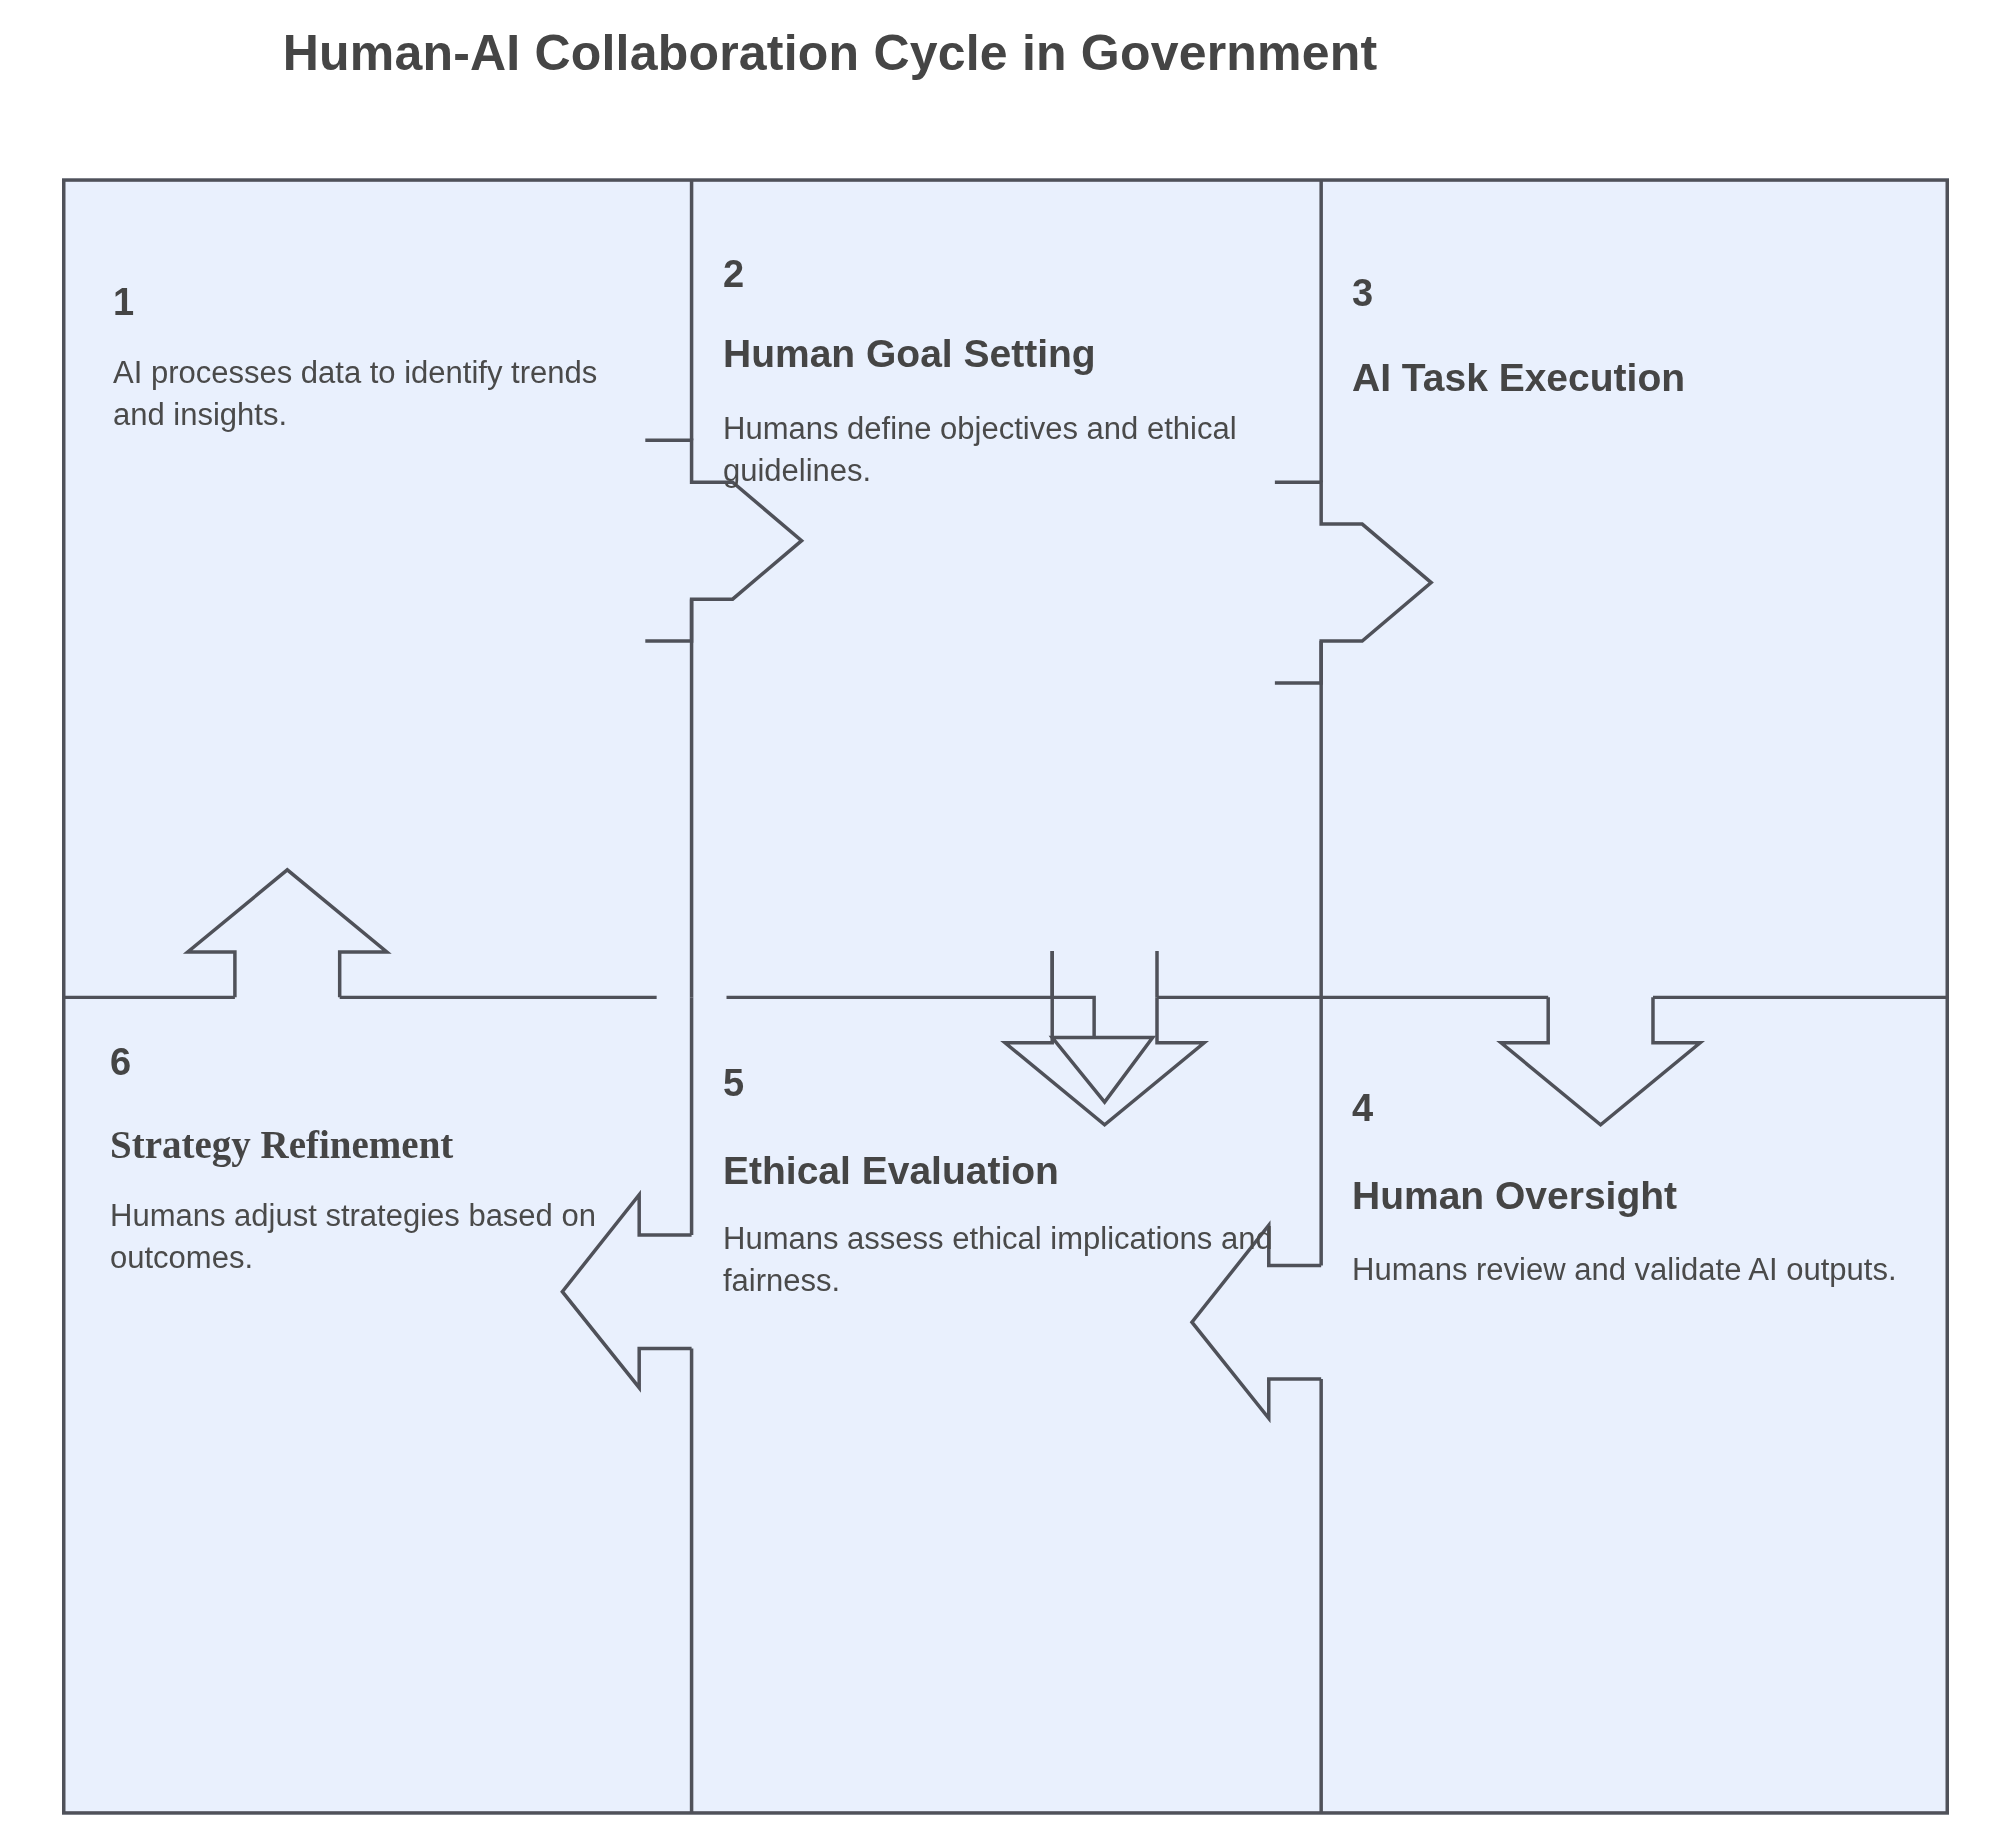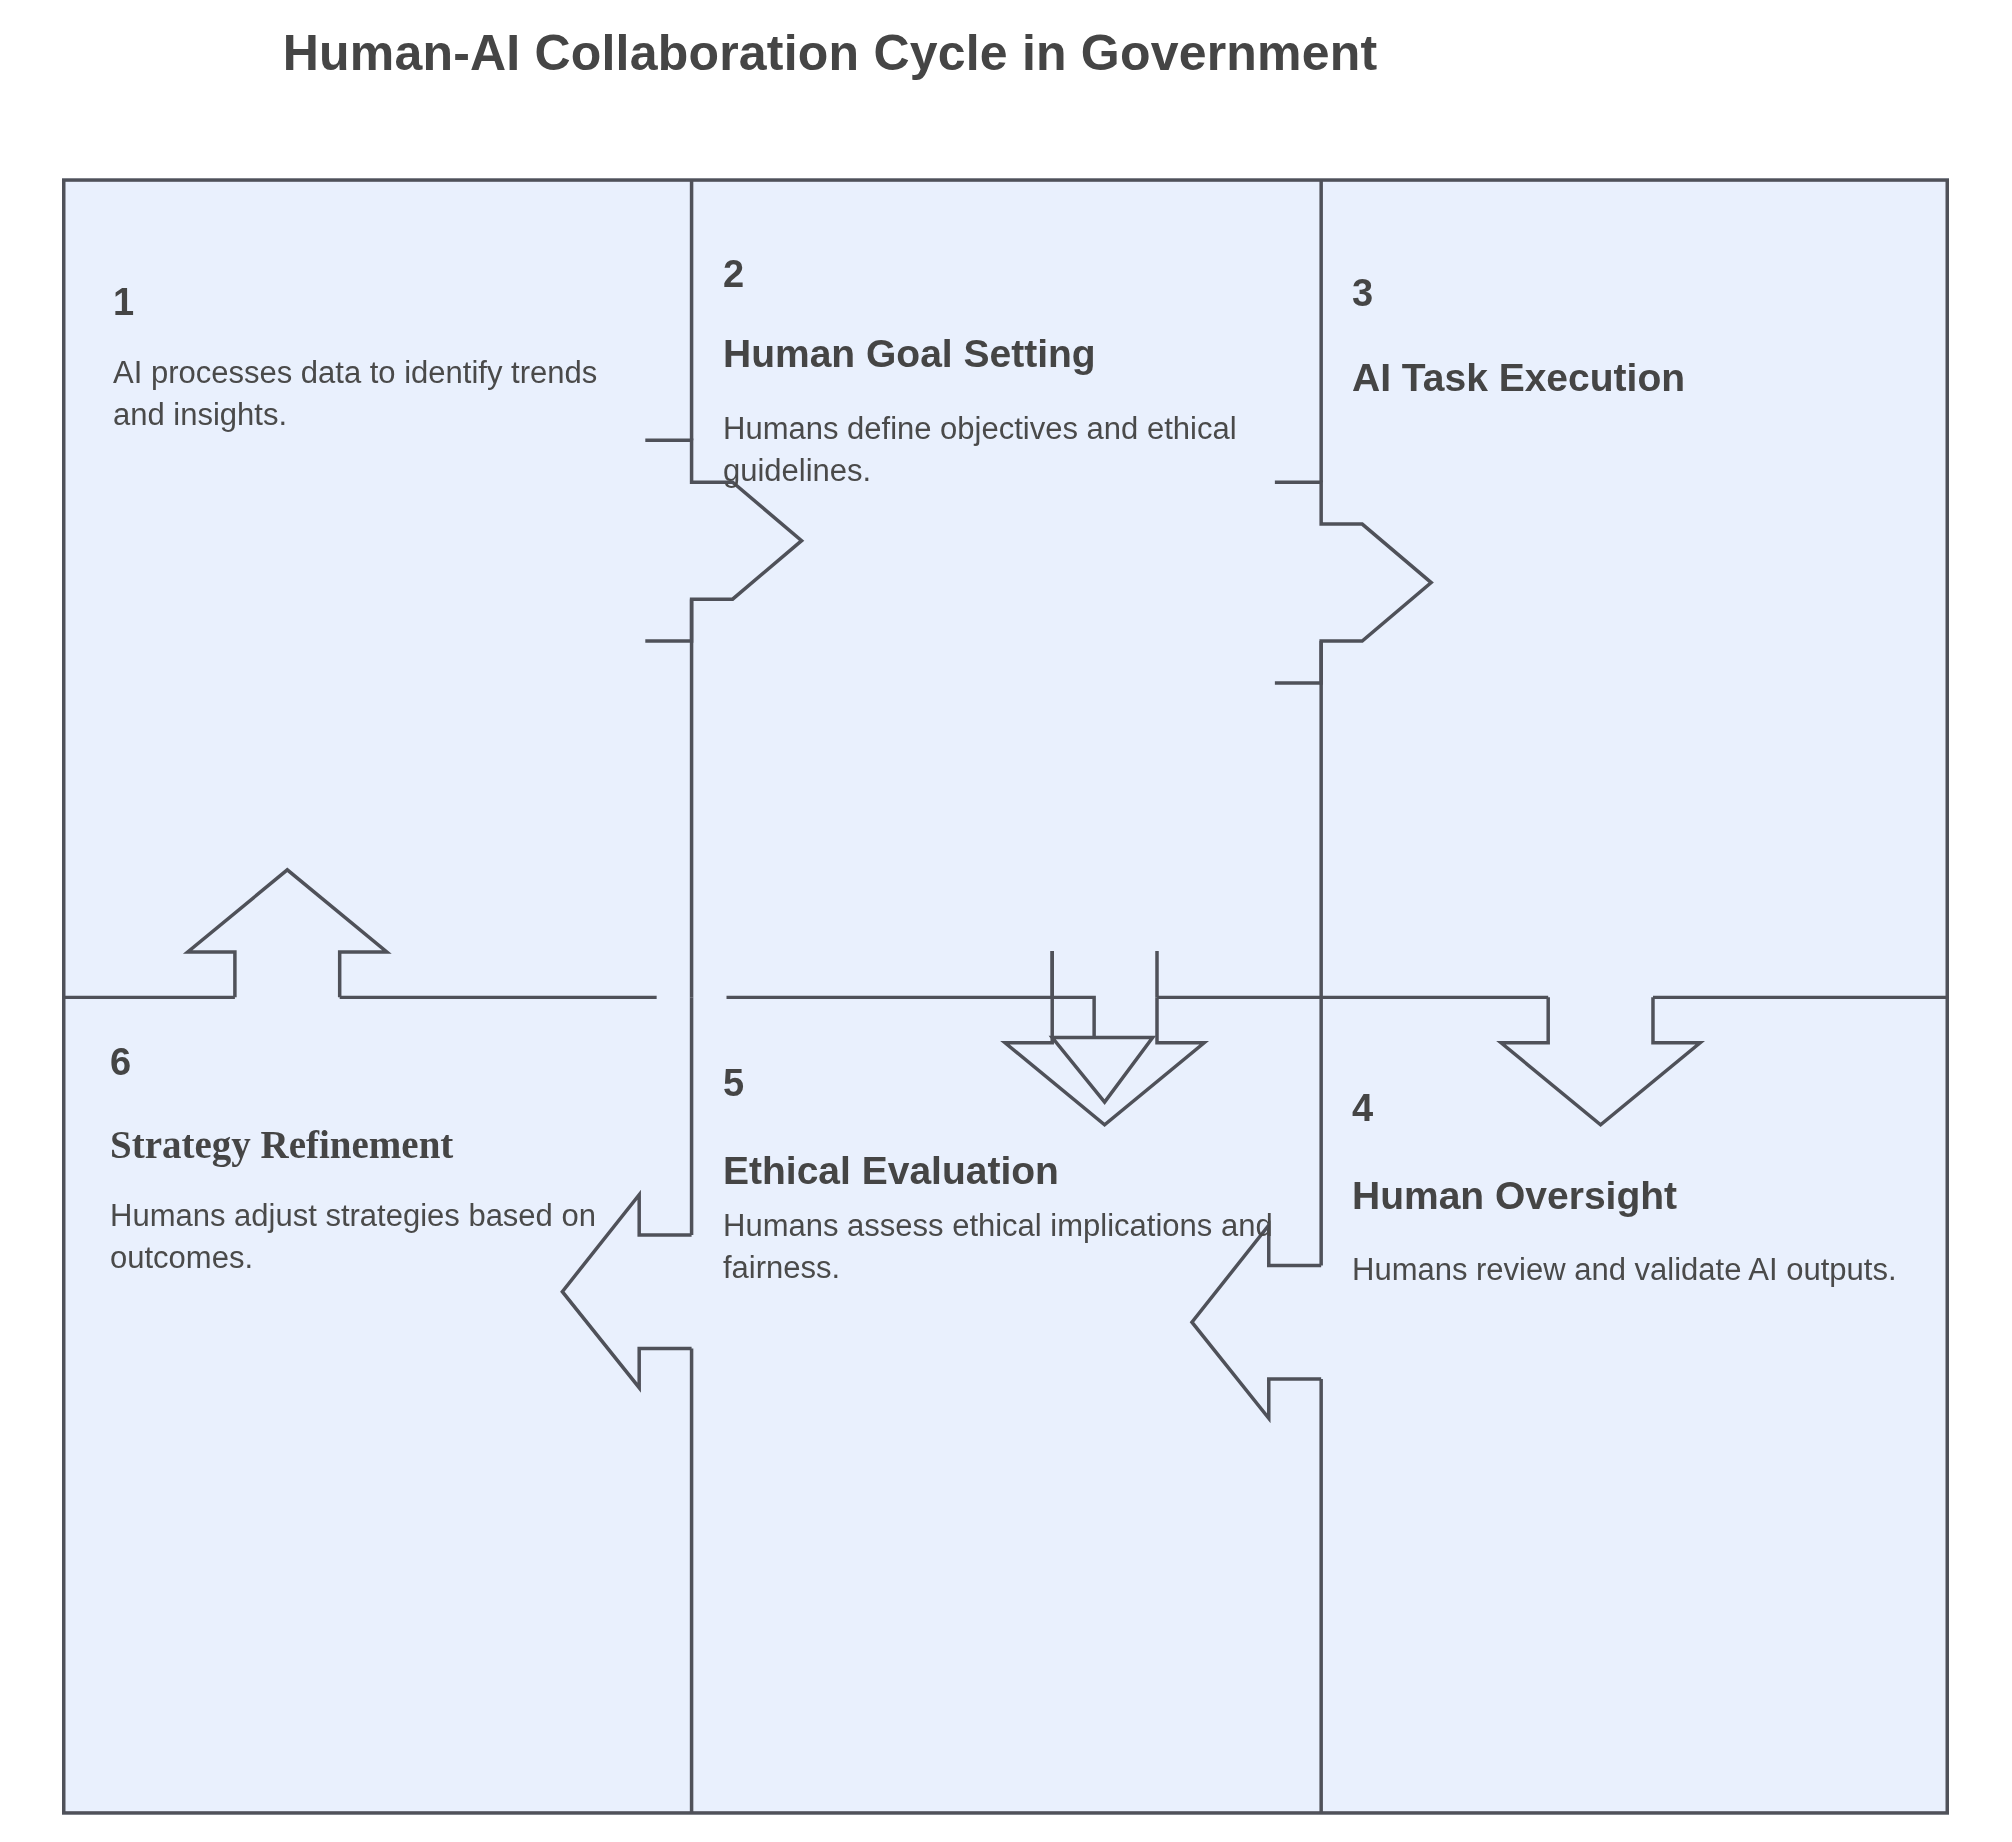--- a/index.html
+++ b/index.html
@@ -91,21 +91,21 @@
 
   #cell-1 .cell-num { margin-bottom: 31px; }
   #cell-2 .cell-num { margin-bottom: 37px; }
   #cell-6 .cell-num { margin-bottom: 40px; }
   #cell-5 .cell-num { margin-bottom: 45px; }
   #cell-4 .cell-num { margin-bottom: 45px; }
   #cell-3 .cell-num { margin-bottom: 42px; }
 
   #cell-2 .cell-heading { margin-bottom: 30px; }
   #cell-6 .cell-heading { margin-bottom: 26px; font-family: Liberation Serif, serif; }
-  #cell-5 .cell-heading { margin-bottom: 10px; }
+  #cell-5 .cell-heading { margin-bottom: 23px; }
   #cell-4 .cell-heading { margin-bottom: 29px; }
 </style>
 </head>
 <body>
 
 <div id="page-title">Human-AI Collaboration Cycle in Government</div>
 
 <div id="diagram">
 
   <svg class="grid-svg" viewBox="0 0 2161 1874" xmlns="http://www.w3.org/2000/svg">

